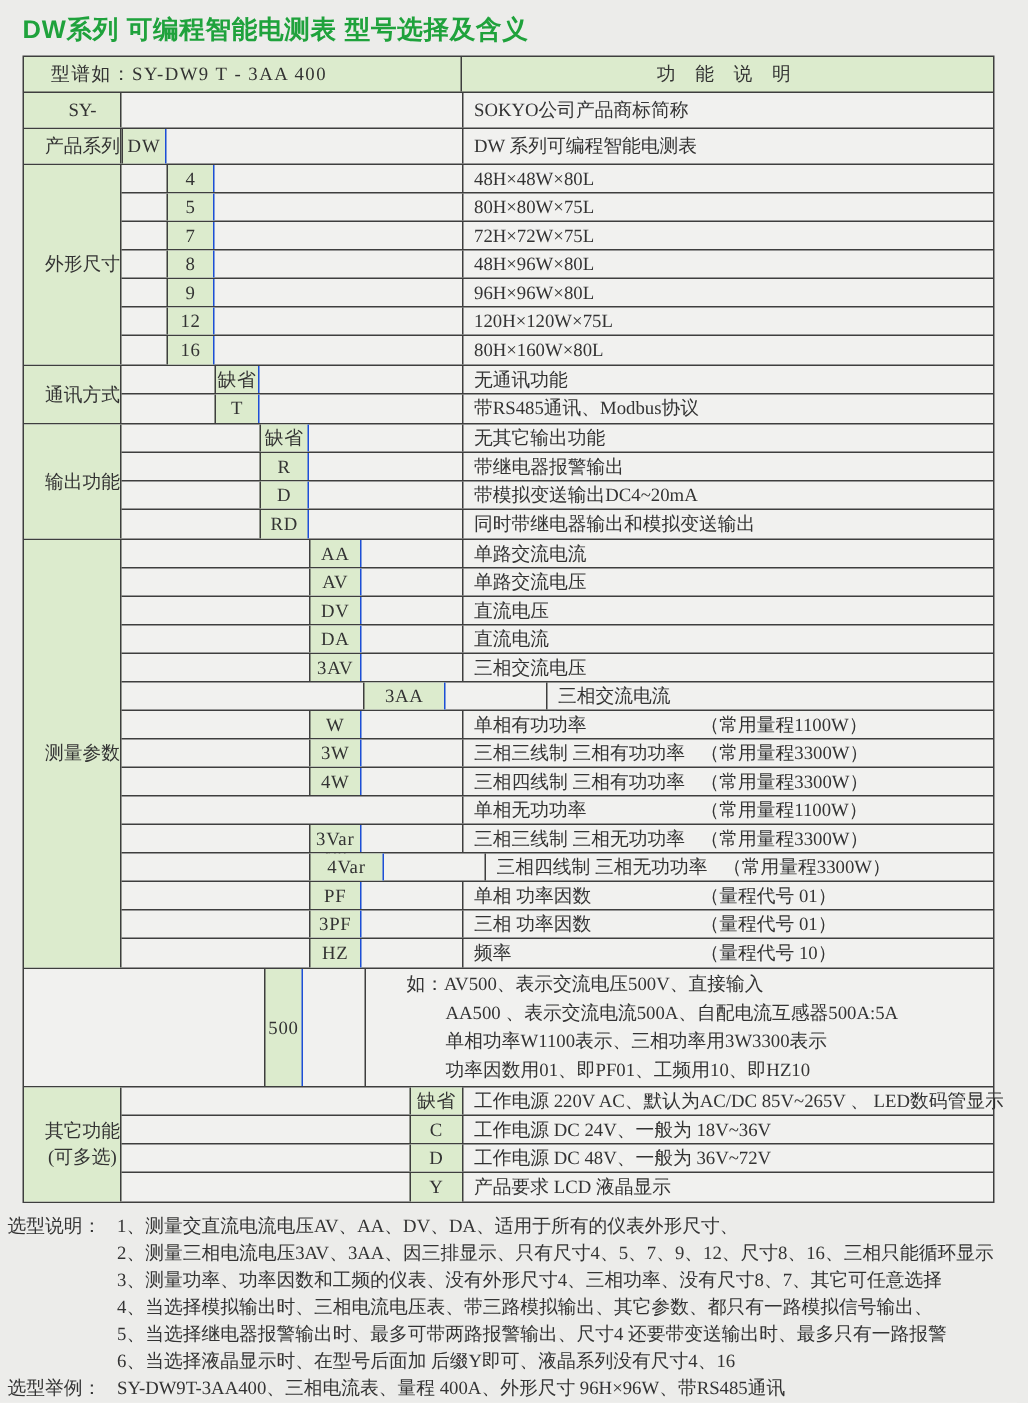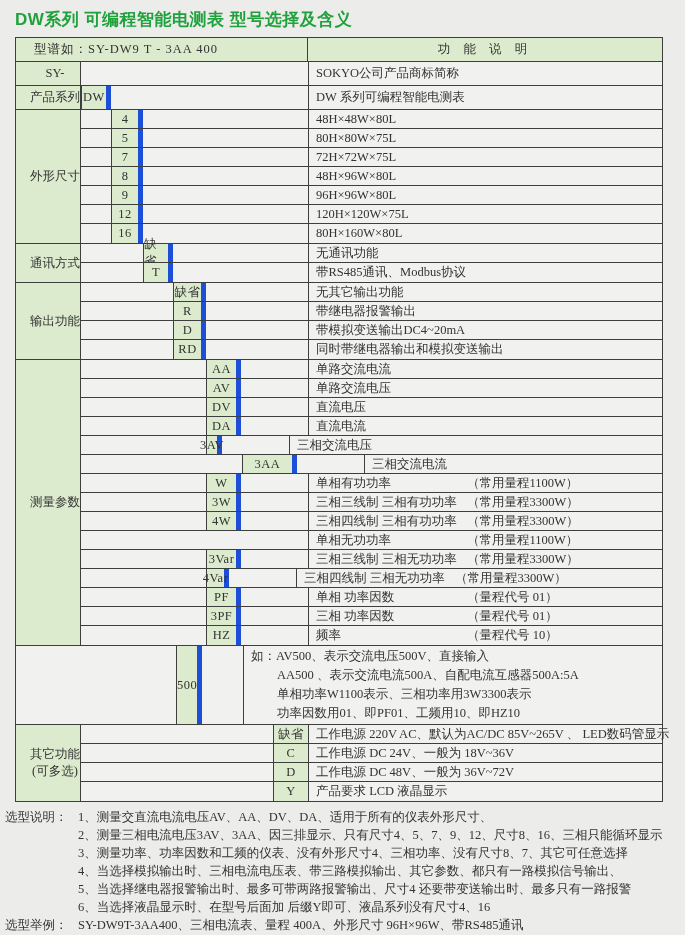--- a/index.html
+++ b/index.html
@@ -52,35 +52,35 @@
     display:flex; height:19px; box-sizing:border-box;
     border-bottom:1px solid #3e3e3e;
   }
   .trow:last-child { border-bottom:none; }
   .trow.h23 { height:23px; }
   .trow.tall { height:78px; }
   .sp { box-sizing:border-box; flex-shrink:0; }
   .code {
     box-sizing:border-box; flex-shrink:0;
     border-left:1px solid #3e3e3e;
-    border-right:5px solid #1d4ed8;
+    border-right:1px solid #1d4ed8;
     display:flex; align-items:center; justify-content:center;
     letter-spacing:0.5px;
   }
   .code.flush { border-right:none; }
   .desc {
     flex:1; min-width:0; box-sizing:border-box;
     border-left:1px solid #3e3e3e;
     padding-left:7px;
     display:flex; align-items:center;
     position:relative; white-space:nowrap;
   }
   .desc .note { position:absolute; left:158px; top:0; height:100%; display:flex; align-items:center; }
   .desc.multi { flex-direction:column; align-items:flex-start; justify-content:center; }
-  .desc.multi .dline { line-height:19px; }
+  .desc.multi .dline { line-height:19px;margin-left:20px; }
   .desc.multi .dline.ind { padding-left:26px; }
   .green { background:#dcebcd; }
   .notes {
     margin:6px 0 0 5px;
     font-size:12.5px; line-height:18px;
   }
   .note-row { display:flex; }
   .note-label { flex:0 0 73px; }
   .note-body { flex:1; white-space:nowrap; }
 </style>
@@ -267,21 +267,21 @@
           <div class="trow">
             <div class="sp" style="width: 125px;"></div>
             <div class="code green" style="width: 35px;">DA</div>
             <div class="sp" style="width: 67px;"></div>
             <div class="desc">
               <span>直流电流</span>
             </div>
           </div>
           <div class="trow">
             <div class="sp" style="width: 125px;"></div>
-            <div class="code green" style="width: 16px;">3AV</div>
+            <div class="code green" style="width: 35px;">3AV</div>
             <div class="sp" style="width: 67px;"></div>
             <div class="desc">
               <span>三相交流电压</span>
             </div>
           </div>
           <div class="trow">
             <div class="sp" style="width: 125px;"></div>
             <div class="code green" style="width: 55px; margin-left: 36px;">3AA</div>
             <div class="sp" style="width: 67px;"></div>
             <div class="desc">
@@ -328,21 +328,21 @@
             <div class="sp" style="width: 125px;"></div>
             <div class="code green" style="width: 35px;">3Var</div>
             <div class="sp" style="width: 67px;"></div>
             <div class="desc">
               <span>三相三线制 三相无功功率</span>
               <span class="note">（常用量程3300W）</span>
             </div>
           </div>
           <div class="trow">
             <div class="sp" style="width: 125px;"></div>
-            <div class="code green" style="width: 23px;">4Var</div>
+            <div class="code green" style="width: 50px;">4Var</div>
             <div class="sp" style="width: 67px;"></div>
             <div class="desc">
               <span>三相四线制 三相无功功率</span>
               <span class="note">（常用量程3300W）</span>
             </div>
           </div>
           <div class="trow">
             <div class="sp" style="width: 125px;"></div>
             <div class="code green" style="width: 35px;">PF</div>
             <div class="sp" style="width: 67px;"></div>

